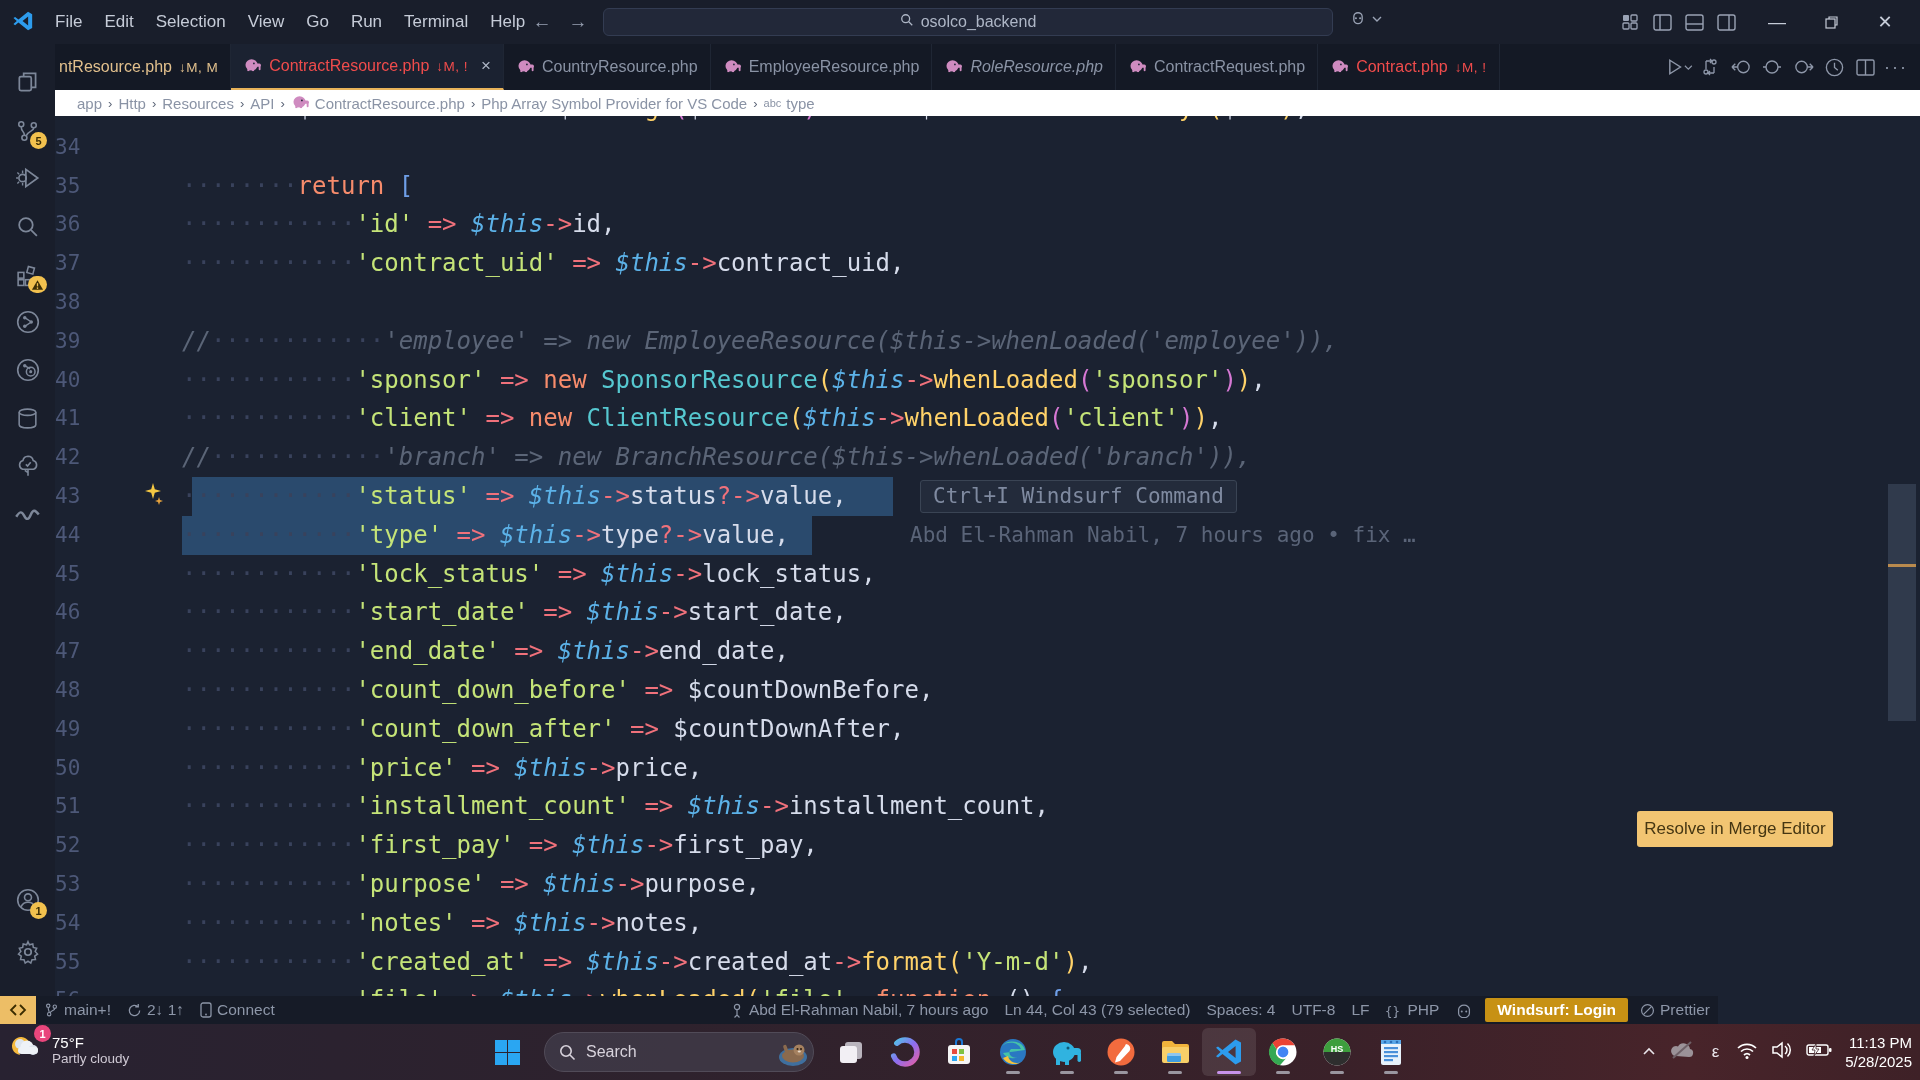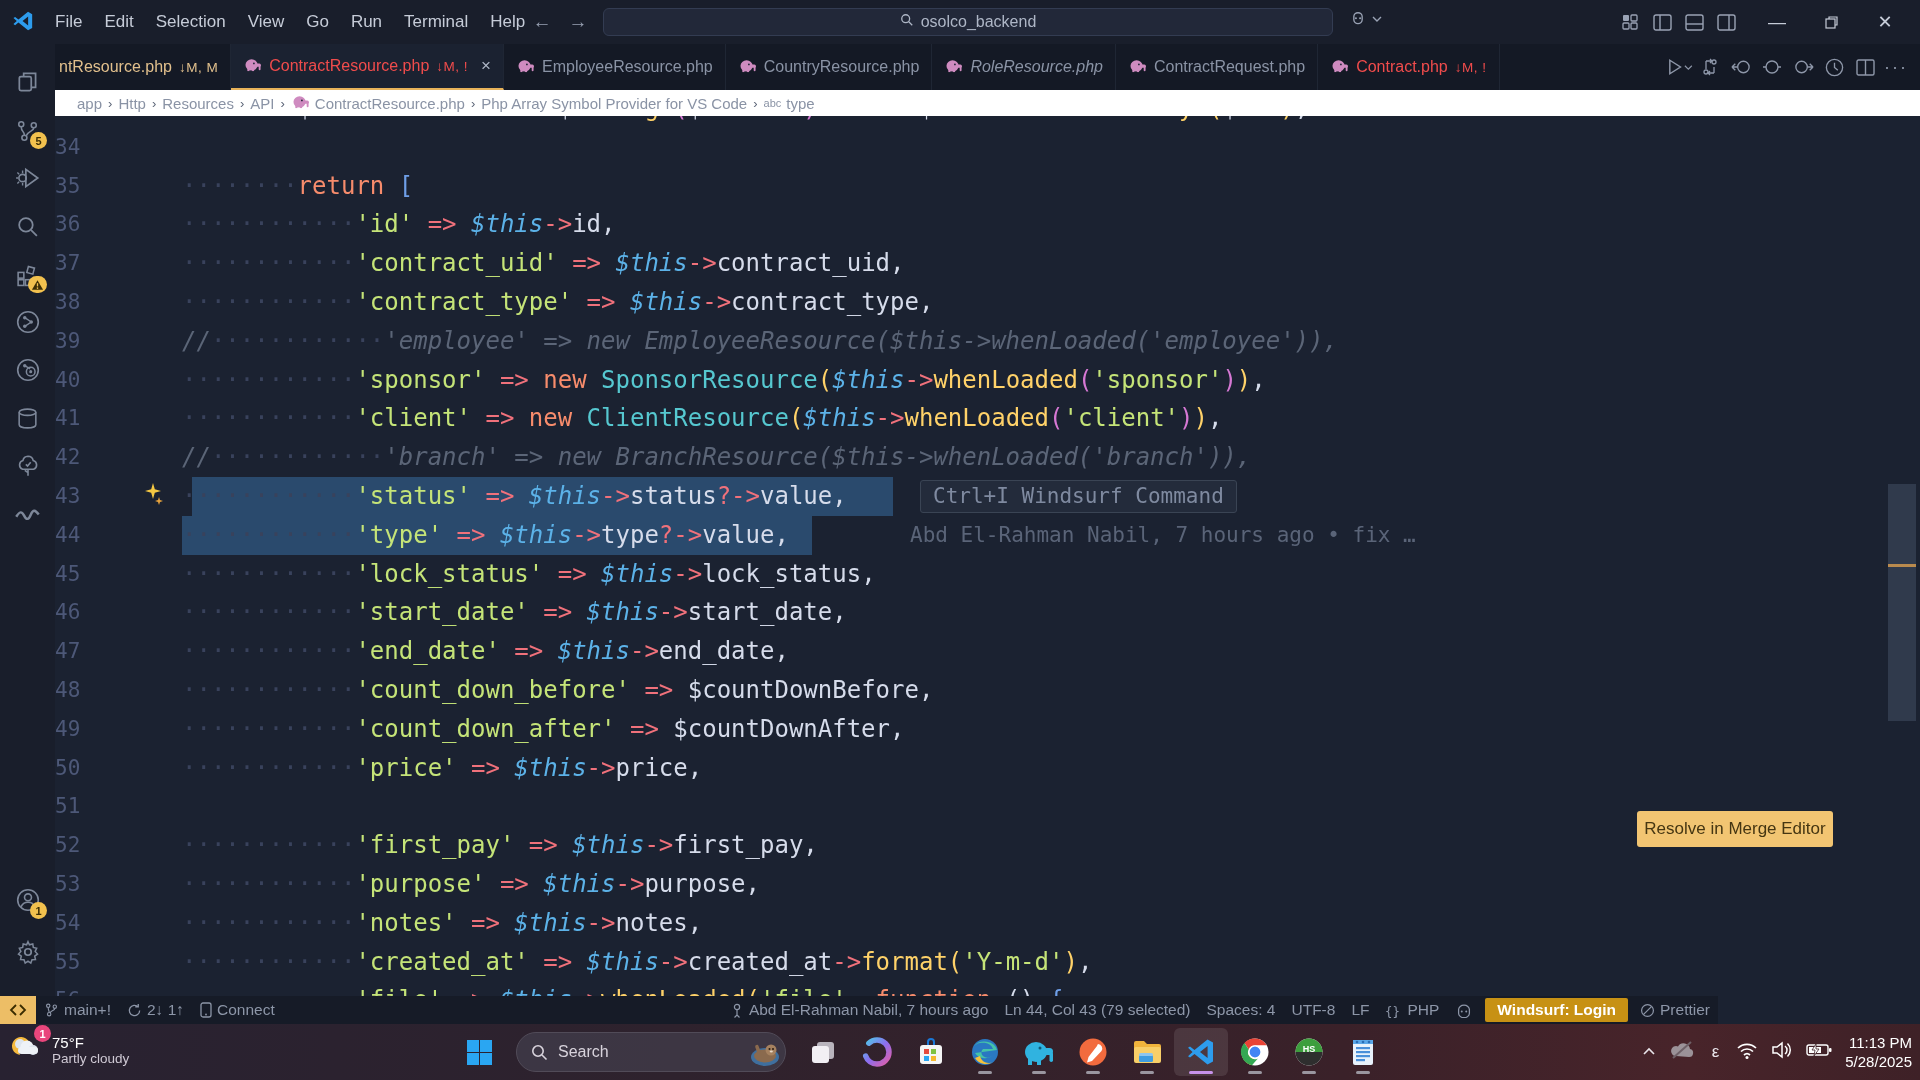--- a/index.html
+++ b/index.html
@@ -101,21 +101,21 @@
   
   #taskbar { position:absolute; left:0; top:1024px; width:1920px; height:56px;
     background:linear-gradient(90deg,#282231 0%,#2e222d 35%,#3a2129 70%,#48242a 88%,#3e2127 100%); }
   #weather { position:absolute; left:6px; top:5px; display:flex; align-items:center;
     gap:8px; color:#e8e4ea; }
   #weather .temp { font-size:15px; color:#fff; }
   #weather .cond { font-size:13.5px; color:#cfc9d4; }
   #weather-badge { position:absolute; left:28px; top:-4px; width:17px; height:17px;
     background:#e9467c; border-radius:9px; color:#fff; font-size:11px; font-weight:bold;
     display:flex; align-items:center; justify-content:center; }
-  #tb-center { position:absolute; left:452px; top:0; height:56px; display:flex;
+  #tb-center { position:absolute; left:480px; top:0; height:56px; display:flex;
     align-items:center; }
   .tb-tile { width:54px; height:48px; margin-top:0; display:flex; align-items:center;
     justify-content:center; position:relative; border-radius:6px; }
   .tb-tile.open::after { content:""; position:absolute; bottom:2px; left:50%;
     transform:translateX(-50%); width:14px; height:3px; border-radius:2px; background:#9a96a0; }
   .tb-tile.focused { background:rgba(255,255,255,0.10); }
   .tb-tile.focused::after { width:24px; background:#c792ea; }
   #tb-search { width:270px; height:40px; background:rgba(64,58,72,0.85);
     border:1px solid #514b58; border-radius:20px; display:flex; align-items:center;
     gap:10px; padding-left:14px; color:#d8d3dc; font-size:16px; margin:0 10px;
@@ -317,32 +317,32 @@
     </div>
     <div class="tab">
       <span><svg width="19" height="15" viewBox="0 0 20 16">
           <ellipse cx="9" cy="8.5" rx="6.5" ry="6" fill="#cf8bc0"></ellipse>
           <rect x="13" y="7" width="6" height="3.4" rx="1.7" fill="#cf8bc0"></rect>
           <rect x="16.6" y="9" width="2" height="5" rx="1" fill="#cf8bc0"></rect>
           <rect x="4.5" y="11" width="2.2" height="4" fill="#cf8bc0"></rect>
           <rect x="9.5" y="11.5" width="2.2" height="3.5" fill="#cf8bc0"></rect>
           <circle cx="11.5" cy="6.8" r="0.9" fill="#1b2231"></circle>
         </svg></span>
-      <span style="color: rgb(138, 147, 165);">EmployeeResource.php</span>
+      <span style="color: rgb(138, 147, 165);">CountryResource.php</span>
     </div>
     <div class="tab">
       <span><svg width="19" height="15" viewBox="0 0 20 16">
           <ellipse cx="9" cy="8.5" rx="6.5" ry="6" fill="#cf8bc0"></ellipse>
           <rect x="13" y="7" width="6" height="3.4" rx="1.7" fill="#cf8bc0"></rect>
           <rect x="16.6" y="9" width="2" height="5" rx="1" fill="#cf8bc0"></rect>
           <rect x="4.5" y="11" width="2.2" height="4" fill="#cf8bc0"></rect>
           <rect x="9.5" y="11.5" width="2.2" height="3.5" fill="#cf8bc0"></rect>
           <circle cx="11.5" cy="6.8" r="0.9" fill="#1b2231"></circle>
         </svg></span>
-      <span style="color: rgb(138, 147, 165);">CountryResource.php</span>
+      <span style="color: rgb(138, 147, 165);">EmployeeResource.php</span>
     </div>
     <div class="tab">
       <span><svg width="19" height="15" viewBox="0 0 20 16">
           <ellipse cx="9" cy="8.5" rx="6.5" ry="6" fill="#cf8bc0"></ellipse>
           <rect x="13" y="7" width="6" height="3.4" rx="1.7" fill="#cf8bc0"></rect>
           <rect x="16.6" y="9" width="2" height="5" rx="1" fill="#cf8bc0"></rect>
           <rect x="4.5" y="11" width="2.2" height="4" fill="#cf8bc0"></rect>
           <rect x="9.5" y="11.5" width="2.2" height="3.5" fill="#cf8bc0"></rect>
           <circle cx="11.5" cy="6.8" r="0.9" fill="#1b2231"></circle>
         </svg></span>
@@ -463,37 +463,37 @@
     </span>
   </div>
 
 <div id="editor">
   <div id="code-layer">
       <div class="cl" style="top: 0px;"><div class="ln">33</div><span class="ct"><span class="tk-ind">········</span><span class="tk-pl">$countDownAfter</span><span class="tk-op"> = </span><span class="tk-pl">$now</span><span class="tk-op">-&gt;</span><span class="tk-fn">gt</span><span class="tk-p2">(</span><span class="tk-pl">$endDate</span><span class="tk-p2">)</span><span class="tk-op"> ? </span><span class="tk-kw">0</span><span class="tk-op"> : </span><span class="tk-pl">$endDate</span><span class="tk-op">-&gt;</span><span class="tk-fn">diffInDays</span><span class="tk-p1">(</span><span class="tk-pl">$now</span><span class="tk-p1">)</span><span class="tk-pl">;</span></span></div>
       <div class="cl" style="top: 38.8px;"><div class="ln">34</div><span class="ct"></span></div>
       <div class="cl" style="top: 77.6px;"><div class="ln">35</div><span class="ct"><span class="tk-ind">········</span><span class="tk-kw">return</span><span class="tk-pl"> </span><span class="tk-p3">[</span></span></div>
       <div class="cl" style="top: 116.4px;"><div class="ln">36</div><span class="ct"><span class="tk-ind">············</span><span class="tk-str">'id'</span><span class="tk-op"> =&gt; </span><span class="tk-var">$this</span><span class="tk-op">-&gt;</span><span class="tk-pl">id</span><span class="tk-pl">,</span></span></div>
       <div class="cl" style="top: 155.2px;"><div class="ln">37</div><span class="ct"><span class="tk-ind">············</span><span class="tk-str">'contract_uid'</span><span class="tk-op"> =&gt; </span><span class="tk-var">$this</span><span class="tk-op">-&gt;</span><span class="tk-pl">contract_uid</span><span class="tk-pl">,</span></span></div>
-      <div class="cl" style="top: 194px;"><div class="ln">38</div><span class="ct"><span class="tk-ind">············</span><span class="tk-str">'contract_type'</span><span class="tk-op"> =&gt; </span><span class="tk-var">$this</span><span class="tk-op">-&gt;</span><span class="tk-pl">contract_type</span><span class="tk-pl">,</span></span></div>
+      <div class="cl" style="top: 194px;"><div class="ln">38</div></div>
       <div class="cl" style="top: 232.8px;"><div class="ln">39</div><span class="ct"><span class="tk-cm">//</span><span class="tk-ind">············</span><span class="tk-cm">'employee' =&gt; new EmployeeResource($this-&gt;whenLoaded('employee')),</span></span></div>
       <div class="cl" style="top: 271.6px;"><div class="ln">40</div><span class="ct"><span class="tk-ind">············</span><span class="tk-str">'sponsor'</span><span class="tk-op"> =&gt; </span><span class="tk-kw">new</span><span class="tk-pl"> </span><span class="tk-cls">SponsorResource</span><span class="tk-p1">(</span><span class="tk-var">$this</span><span class="tk-op">-&gt;</span><span class="tk-fn">whenLoaded</span><span class="tk-p2">(</span><span class="tk-str">'sponsor'</span><span class="tk-p2">)</span><span class="tk-p1">)</span><span class="tk-pl">,</span></span></div>
       <div class="cl" style="top: 310.4px;"><div class="ln">41</div><span class="ct"><span class="tk-ind">············</span><span class="tk-str">'client'</span><span class="tk-op"> =&gt; </span><span class="tk-kw">new</span><span class="tk-pl"> </span><span class="tk-cls">ClientResource</span><span class="tk-p1">(</span><span class="tk-var">$this</span><span class="tk-op">-&gt;</span><span class="tk-fn">whenLoaded</span><span class="tk-p2">(</span><span class="tk-str">'client'</span><span class="tk-p2">)</span><span class="tk-p1">)</span><span class="tk-pl">,</span></span></div>
       <div class="cl" style="top: 349.2px;"><div class="ln">42</div><span class="ct"><span class="tk-cm">//</span><span class="tk-ind">············</span><span class="tk-cm">'branch' =&gt; new BranchResource($this-&gt;whenLoaded('branch')),</span></span></div>
       <div class="cl" style="top: 388px;"><div class="sel-rect" style="left: 137px; width: 701px;"></div><div class="ln">43</div><span class="sparkle"><svg width="24" height="28" viewBox="0 0 24 28">
             <path d="M10 2 L11.8 8.2 L18 10 L11.8 11.8 L10 18 L8.2 11.8 L2 10 L8.2 8.2 Z" fill="#f5c843"></path>
             <path d="M16 16 L17 19 L20 20 L17 21 L16 24 L15 21 L12 20 L15 19 Z" fill="#e8a33d"></path>
           </svg></span><span class="ct"><span class="tk-ind">············</span><span class="tk-str">'status'</span><span class="tk-op"> =&gt; </span><span class="tk-var">$this</span><span class="tk-op">-&gt;</span><span class="tk-pl">status</span><span class="tk-op">?-&gt;</span><span class="tk-pl">value</span><span class="tk-pl">,</span></span><span class="hint-box">Ctrl+I Windsurf Command</span></div>
       <div class="cl" style="top: 426.8px;"><div class="sel-rect" style="left: 127px; width: 630px;"></div><div class="ln">44</div><span class="ct"><span class="tk-ind">············</span><span class="tk-str">'type'</span><span class="tk-op"> =&gt; </span><span class="tk-var">$this</span><span class="tk-op">-&gt;</span><span class="tk-pl">type</span><span class="tk-op">?-&gt;</span><span class="tk-pl">value</span><span class="tk-pl">,</span></span><span class="blame-txt">Abd El-Rahman Nabil, 7 hours ago • fix …</span></div>
       <div class="cl" style="top: 465.6px;"><div class="ln">45</div><span class="ct"><span class="tk-ind">············</span><span class="tk-str">'lock_status'</span><span class="tk-op"> =&gt; </span><span class="tk-var">$this</span><span class="tk-op">-&gt;</span><span class="tk-pl">lock_status</span><span class="tk-pl">,</span></span></div>
       <div class="cl" style="top: 504.4px;"><div class="ln">46</div><span class="ct"><span class="tk-ind">············</span><span class="tk-str">'start_date'</span><span class="tk-op"> =&gt; </span><span class="tk-var">$this</span><span class="tk-op">-&gt;</span><span class="tk-pl">start_date</span><span class="tk-pl">,</span></span></div>
       <div class="cl" style="top: 543.2px;"><div class="ln">47</div><span class="ct"><span class="tk-ind">············</span><span class="tk-str">'end_date'</span><span class="tk-op"> =&gt; </span><span class="tk-var">$this</span><span class="tk-op">-&gt;</span><span class="tk-pl">end_date</span><span class="tk-pl">,</span></span></div>
       <div class="cl" style="top: 582px;"><div class="ln">48</div><span class="ct"><span class="tk-ind">············</span><span class="tk-str">'count_down_before'</span><span class="tk-op"> =&gt; </span><span class="tk-pl">$countDownBefore</span><span class="tk-pl">,</span></span></div>
       <div class="cl" style="top: 620.8px;"><div class="ln">49</div><span class="ct"><span class="tk-ind">············</span><span class="tk-str">'count_down_after'</span><span class="tk-op"> =&gt; </span><span class="tk-pl">$countDownAfter</span><span class="tk-pl">,</span></span></div>
       <div class="cl" style="top: 659.6px;"><div class="ln">50</div><span class="ct"><span class="tk-ind">············</span><span class="tk-str">'price'</span><span class="tk-op"> =&gt; </span><span class="tk-var">$this</span><span class="tk-op">-&gt;</span><span class="tk-pl">price</span><span class="tk-pl">,</span></span></div>
-      <div class="cl" style="top: 698.4px;"><div class="ln">51</div></div>
+      <div class="cl" style="top: 698.4px;"><div class="ln">51</div><span class="ct"><span class="tk-ind">············</span><span class="tk-str">'installment_count'</span><span class="tk-op"> =&gt; </span><span class="tk-var">$this</span><span class="tk-op">-&gt;</span><span class="tk-pl">installment_count</span><span class="tk-pl">,</span></span></div>
       <div class="cl" style="top: 737.2px;"><div class="ln">52</div><span class="ct"><span class="tk-ind">············</span><span class="tk-str">'first_pay'</span><span class="tk-op"> =&gt; </span><span class="tk-var">$this</span><span class="tk-op">-&gt;</span><span class="tk-pl">first_pay</span><span class="tk-pl">,</span></span></div>
       <div class="cl" style="top: 776px;"><div class="ln">53</div><span class="ct"><span class="tk-ind">············</span><span class="tk-str">'purpose'</span><span class="tk-op"> =&gt; </span><span class="tk-var">$this</span><span class="tk-op">-&gt;</span><span class="tk-pl">purpose</span><span class="tk-pl">,</span></span></div>
       <div class="cl" style="top: 814.8px;"><div class="ln">54</div><span class="ct"><span class="tk-ind">············</span><span class="tk-str">'notes'</span><span class="tk-op"> =&gt; </span><span class="tk-var">$this</span><span class="tk-op">-&gt;</span><span class="tk-pl">notes</span><span class="tk-pl">,</span></span></div>
       <div class="cl" style="top: 853.6px;"><div class="ln">55</div><span class="ct"><span class="tk-ind">············</span><span class="tk-str">'created_at'</span><span class="tk-op"> =&gt; </span><span class="tk-var">$this</span><span class="tk-op">-&gt;</span><span class="tk-pl">created_at</span><span class="tk-op">-&gt;</span><span class="tk-fn">format</span><span class="tk-p1">(</span><span class="tk-str">'Y-m-d'</span><span class="tk-p1">)</span><span class="tk-pl">,</span></span></div>
       <div class="cl" style="top: 892.4px;"><div class="ln">56</div><span class="ct"><span class="tk-ind">············</span><span class="tk-str">'file'</span><span class="tk-op"> =&gt; </span><span class="tk-var">$this</span><span class="tk-op">-&gt;</span><span class="tk-fn">whenLoaded</span><span class="tk-p1">(</span><span class="tk-str">'file'</span><span class="tk-pl">, </span><span class="tk-kw">function</span><span class="tk-pl"> ()</span><span class="tk-p3"> {</span></span></div>
     </div>
   <div id="scroll-thumb"></div>
   <div id="scroll-marker"></div>
 </div>
 <button id="resolve-btn">Resolve in Merge Editor</button>

